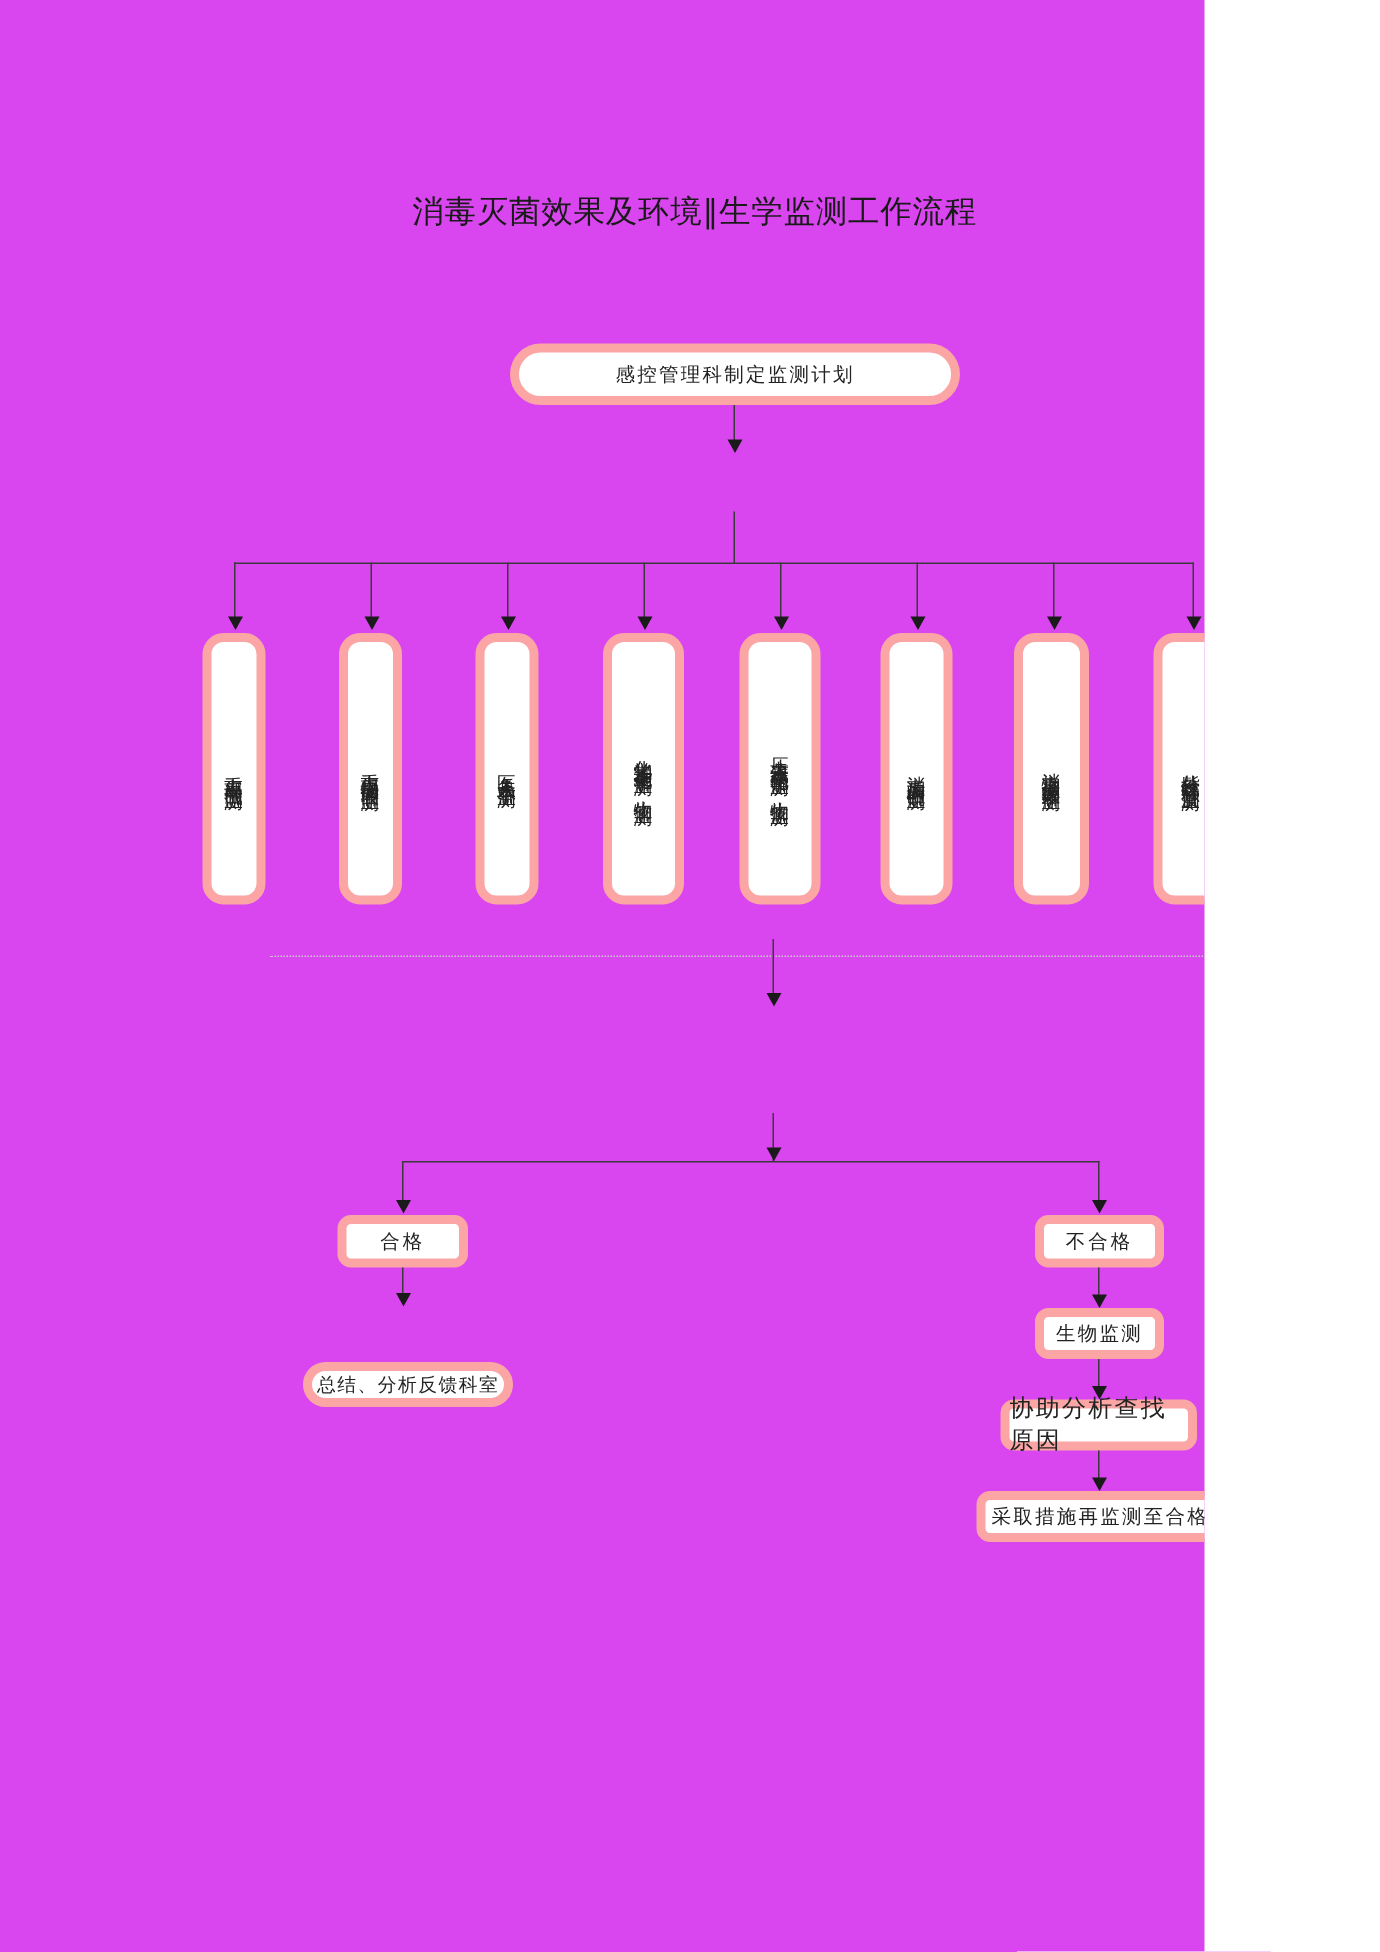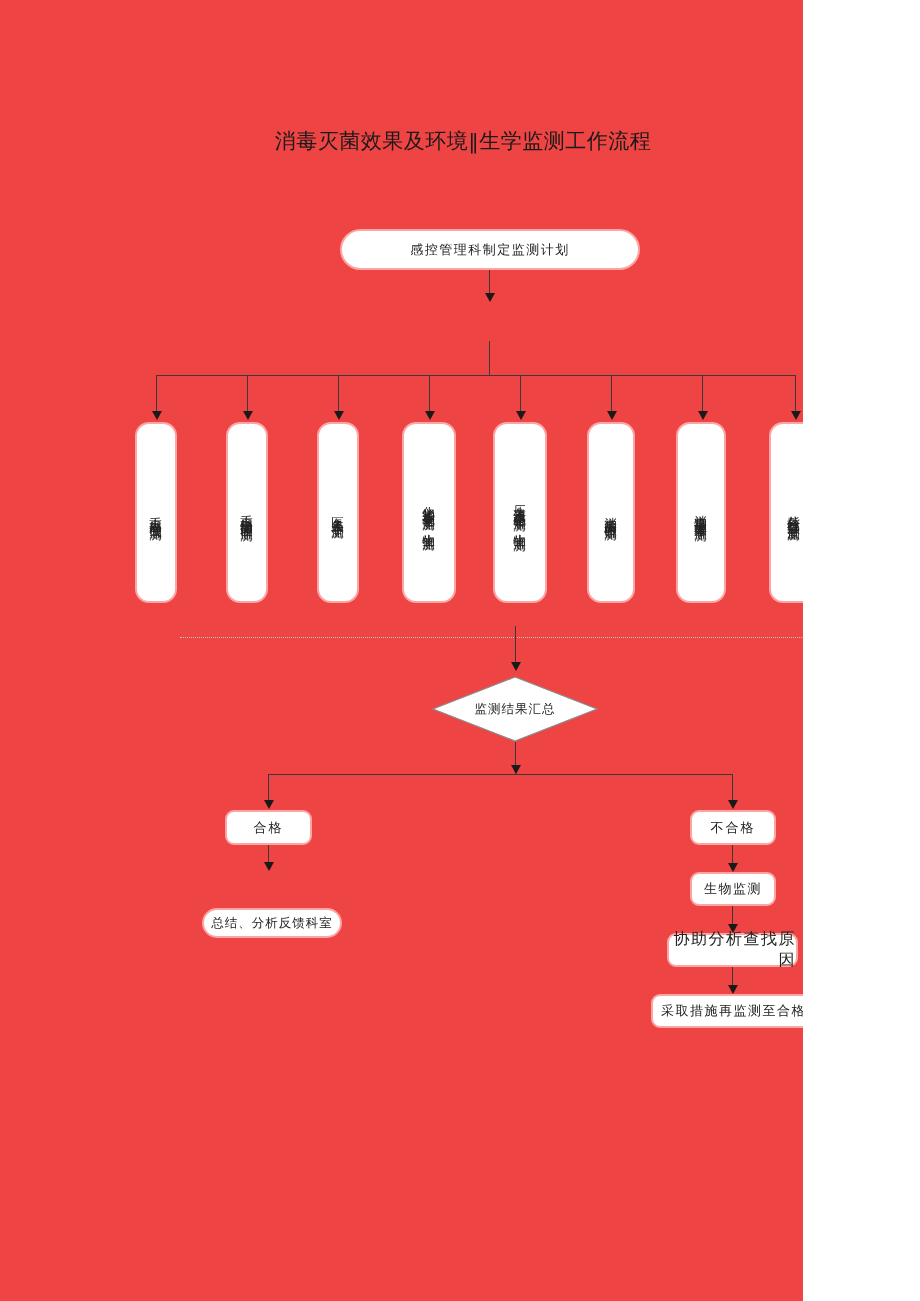--- a/index.html
+++ b/index.html
@@ -7,21 +7,21 @@
     padding: 0;
     background: #ffffff;
   }
   body {
     font-family: "DejaVu Sans", "Liberation Sans", sans-serif;
   }
   #page {
     position: relative;
     width: 803px;
     height: 1301px;
-    background: #ef4444;
+    background: #d946ef;
     overflow: hidden;
   }
 
   
   .title {
     position: absolute;
     left: 248px;
     top: 126px;
     width: 430px;
     text-align: center;
@@ -31,27 +31,27 @@
     color: #1a1a1a;
     letter-spacing: 0.5px;
     white-space: nowrap;
   }
 
   
   .node {
     position: absolute;
     box-sizing: border-box;
     background: #ffffff;
-    border: 2px solid #fca5a5;
+    border: 6px solid #fca5a5;
     color: #222222;
     font-family: "DejaVu Serif", "Liberation Serif", serif;
     display: flex;
     align-items: center;
     justify-content: center;
-    text-align: right;
+    text-align: left;
   }
   .pill { border-radius: 999px; }
   .rounded { border-radius: 9px; }
   .tall {
     border-radius: 14px;
     align-items: center;
     justify-content: center;
   }
 
   
@@ -179,26 +179,20 @@
 
   <div class="node tall" style="left:769px; top:422px; width:50px; height:181px;">
     <span class="vtext">紫外线灯管强度监测</span>
   </div>
 
   <div class="dotline" style="left:180px; top:637px; width:640px;"></div>
 
   <div class="ln vln" style="left:515px; top:626px; height:38px;"></div>
   <div class="arrow" style="left:511px; top:662px;"></div>
 
-  <div class="diamond" style="left:432px; top:676px; width:166px; height:66px;">
-    <svg class="shape" viewBox="0 0 166 66" preserveAspectRatio="none">
-      <polygon points="83,1 165,33 83,65 1,33" fill="#ffffff" stroke="#8c8c8c" stroke-width="1.2"></polygon>
-    </svg>
-    <div class="dlabel">监测结果汇总</div>
-  </div>
 
   <div class="ln vln" style="left:515px; top:742px; height:32px;"></div>
   <div class="arrow" style="left:511px; top:765px;"></div>
 
   <div class="ln hln" style="left:268px; top:774px; width:465px;"></div>
 
   <div class="ln vln" style="left:268px; top:774px; height:28px;"></div>
   <div class="arrow" style="left:264px; top:800px;"></div>
 
   <div class="ln vln" style="left:732px; top:774px; height:28px;"></div>

